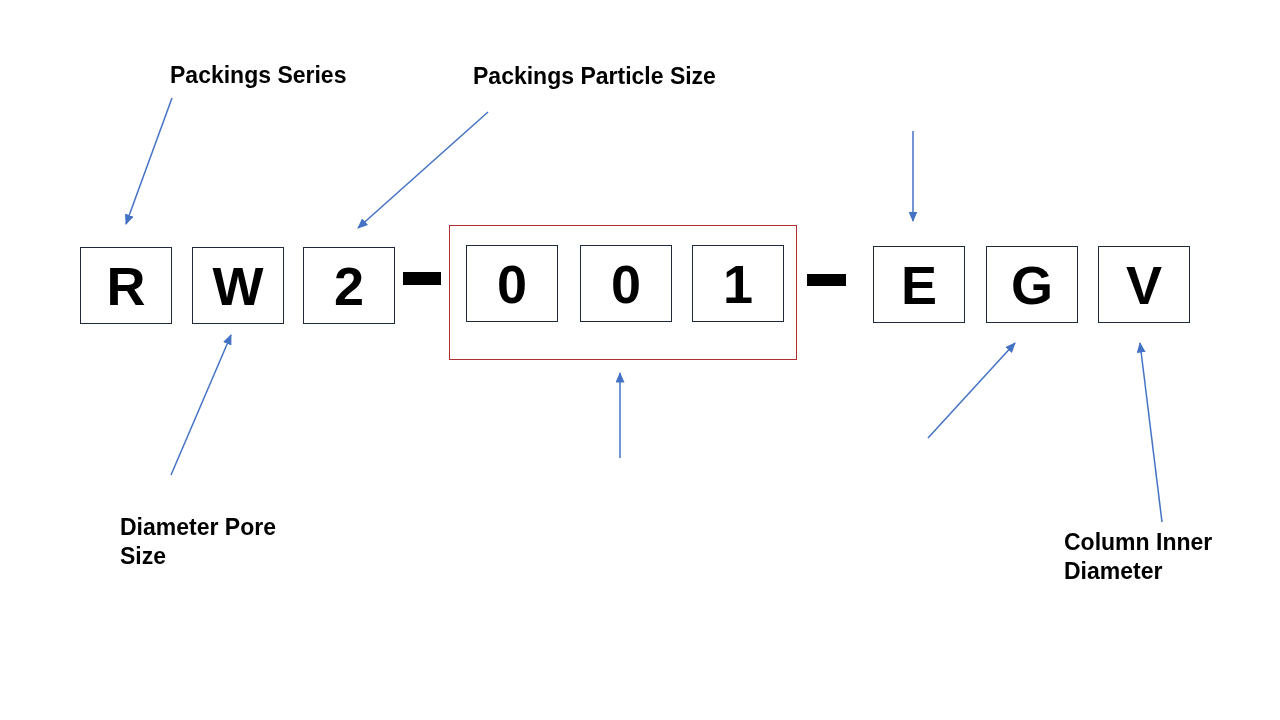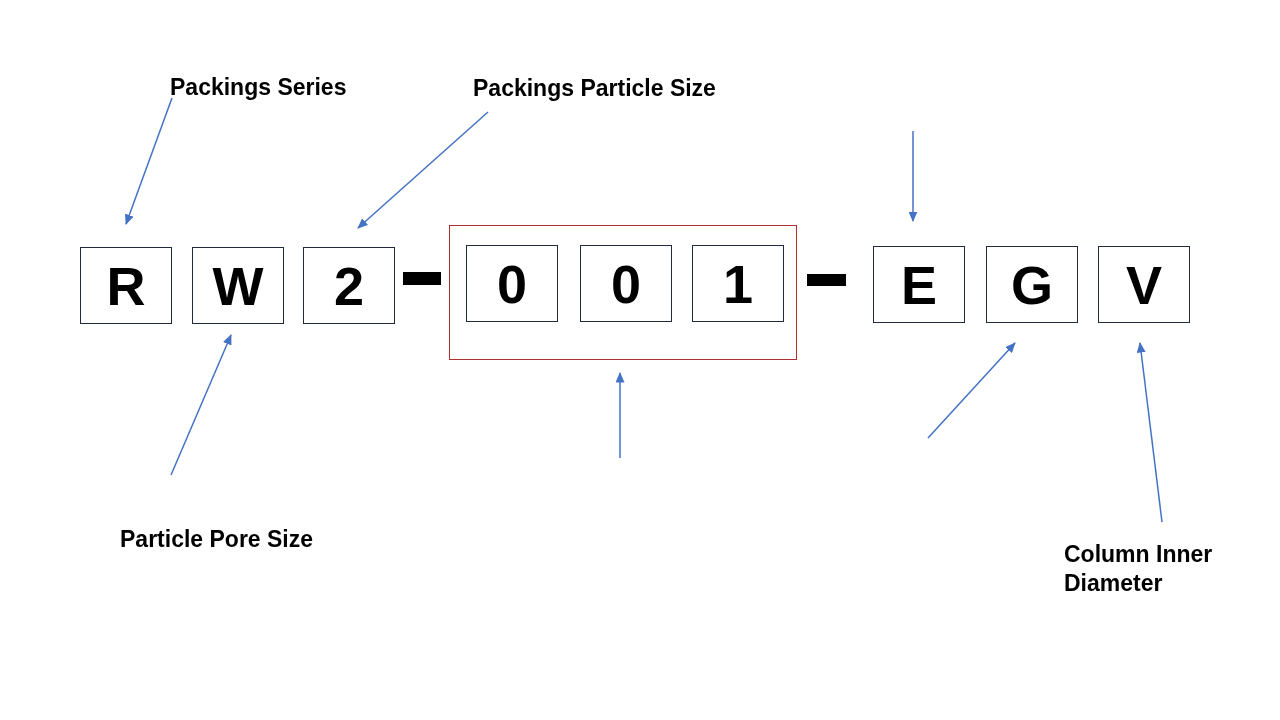--- a/index.html
+++ b/index.html
@@ -51,21 +51,20 @@
     position: absolute;
     background: var(--text-color);
   }
   .label {
     position: absolute;
     font-size: 23px;
     font-weight: 700;
     color: var(--text-color);
     line-height: 29px;
     white-space: nowrap;
-    margin-top: 12px;
   }
   .label.wrap { white-space: normal; }
 </style>
 </head>
 <body>
 
 <div class="canvas">
 
   <svg class="arrow-layer" viewBox="0 0 1280 720" xmlns="http://www.w3.org/2000/svg">
     <defs>
@@ -98,19 +97,19 @@
 
   <div class="char-box" style="left:873px;  top:246px;">E</div>
   <div class="char-box" style="left:986px;  top:246px;">G</div>
   <div class="char-box" style="left:1098px; top:246px;">V</div>
 
   <div class="label" style="left:170px; top:61px;">Packings Series</div>
 
   <div class="label" style="left:473px; top:62px;">Packings Particle Size</div>
 
 
-  <div class="label wrap" style="left:120px; top:513px; width:195px;">Particle Pore Size</div>
+  <div class="label wrap" style="left:120px; top:513px; width:195px;">Diameter Pore Size</div>
 
 
 
   <div class="label wrap" style="left:1064px; top:528px; width:185px;">Column Inner Diameter</div>
 
 </div>
 
 </body></html>

